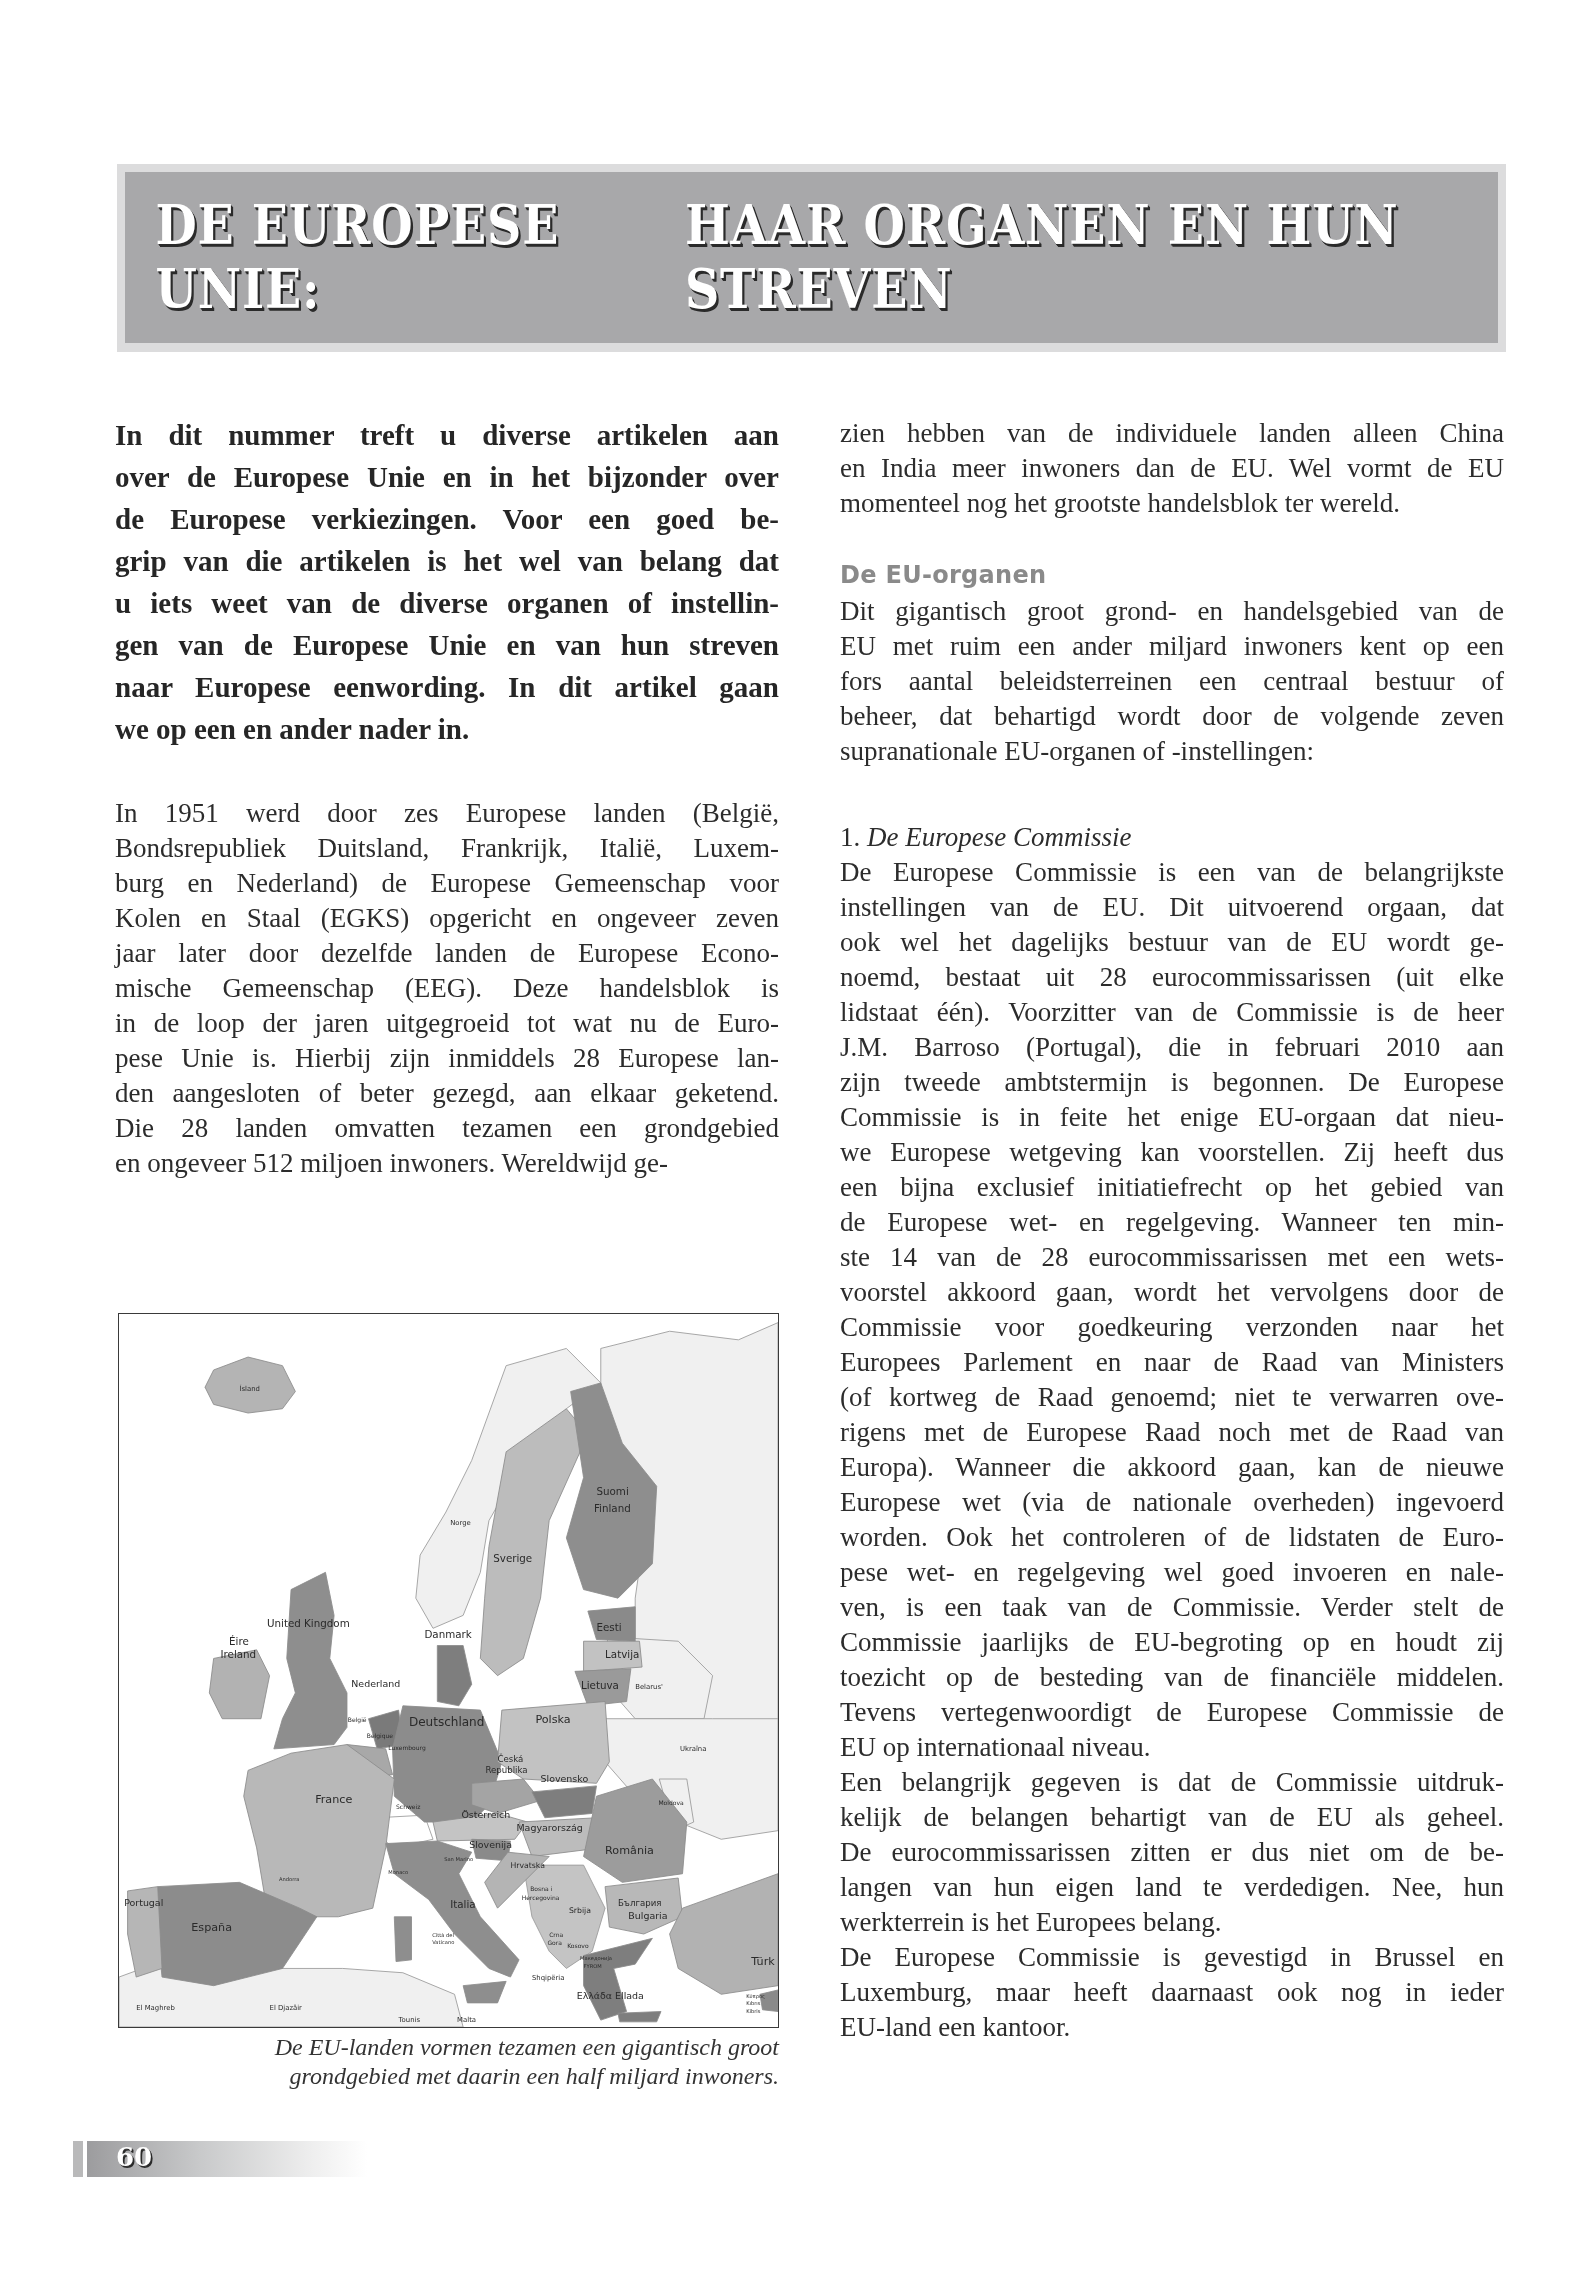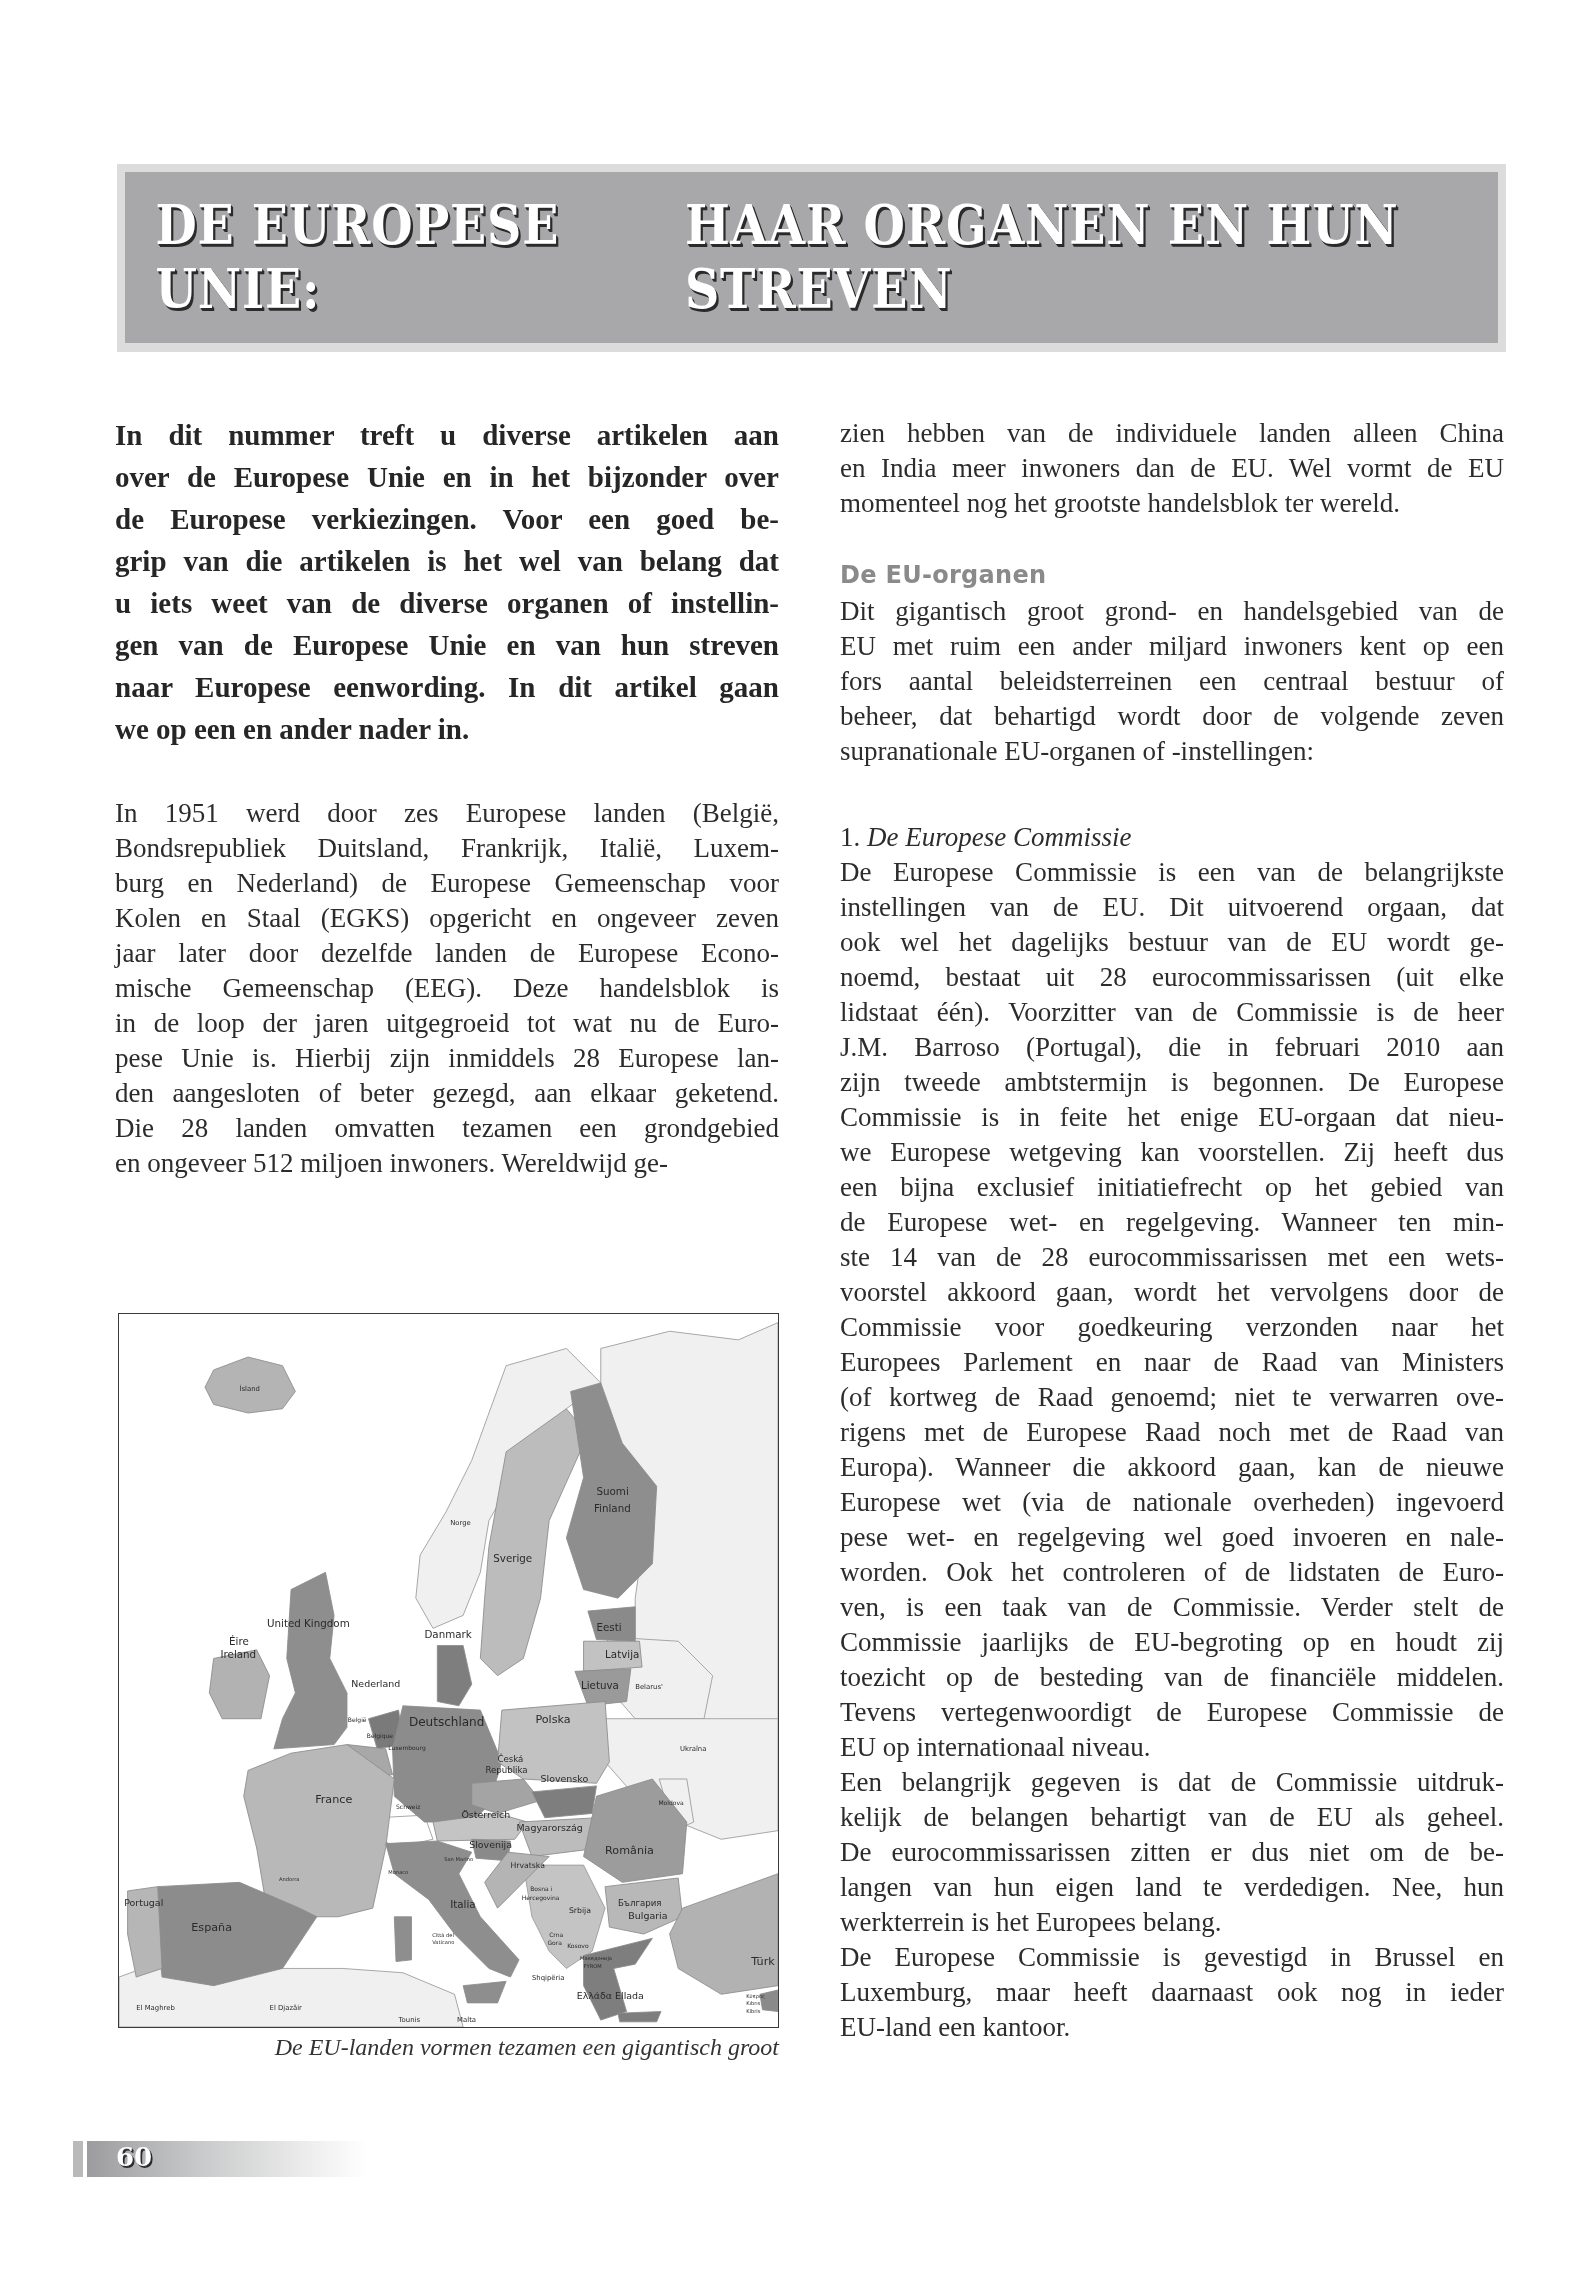--- a/index.html
+++ b/index.html
@@ -117,22 +117,22 @@
       <span class="line">een bijna exclusief initiatiefrecht op het gebied van</span>
       <span class="line">de Europese wet- en regelgeving. Wanneer ten min-</span>
       <span class="line">ste 14 van de 28 eurocommissarissen met een wets-</span>
       <span class="line">voorstel akkoord gaan, wordt het vervolgens door de</span>
       <span class="line">Commissie voor goedkeuring verzonden naar het</span>
       <span class="line">Europees Parlement en naar de Raad van Ministers</span>
       <span class="line">(of kortweg de Raad genoemd; niet te verwarren ove-</span>
       <span class="line">rigens met de Europese Raad noch met de Raad van</span>
       <span class="line">Europa). Wanneer die akkoord gaan, kan de nieuwe</span>
       <span class="line">Europese wet (via de nationale overheden) ingevoerd</span>
+      <span class="line">worden. Ook het controleren of de lidstaten de Euro-</span>
       <span class="line">pese wet- en regelgeving wel goed invoeren en nale-</span>
-      <span class="line">worden. Ook het controleren of de lidstaten de Euro-</span>
       <span class="line">ven, is een taak van de Commissie. Verder stelt de</span>
       <span class="line">Commissie jaarlijks de EU-begroting op en houdt zij</span>
       <span class="line">toezicht op de besteding van de financiële middelen.</span>
       <span class="line">Tevens vertegenwoordigt de Europese Commissie de</span>
       <span class="line last">EU op internationaal niveau.</span>
       <span class="line">Een belangrijk gegeven is dat de Commissie uitdruk-</span>
       <span class="line">kelijk de belangen behartigt van de EU als geheel.</span>
       <span class="line">De eurocommissarissen zitten er dus niet om de be-</span>
       <span class="line">langen van hun eigen land te verdedigen. Nee, hun</span>
       <span class="line last">werkterrein is het Europees belang.</span>
@@ -249,20 +249,21 @@
       <text class="map-label" x="20" y="808" font-size="8">El Maghreb</text>
       <text class="map-label" x="175" y="808" font-size="8">El Djazâir</text>
       <text class="map-label" x="325" y="822" font-size="8">Tounis</text>
       <text class="map-label" x="393" y="822" font-size="8">Malta</text>
     </g>
   </svg>
 </div>
 
 <div class="caption">
   <div>De EU-landen vormen tezamen een gigantisch groot</div>
+  <div>grondgebied met daarin een half miljard inwoners.</div>
 </div>
 
 <div class="pagebar">
   <div class="stub"></div>
   <div class="grad"></div>
   <div class="num">60</div>
 </div>
 
 
 </body></html>

